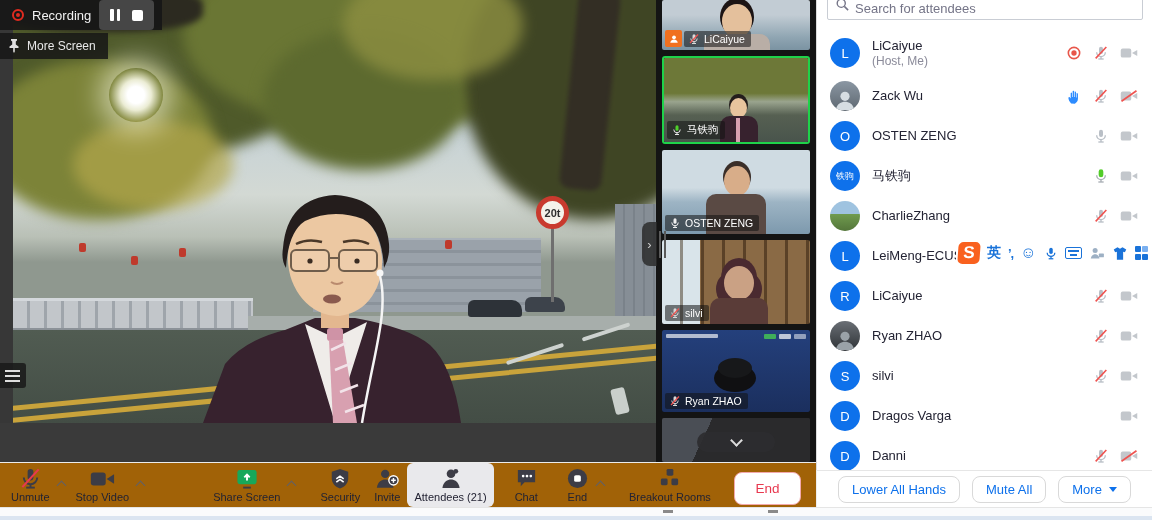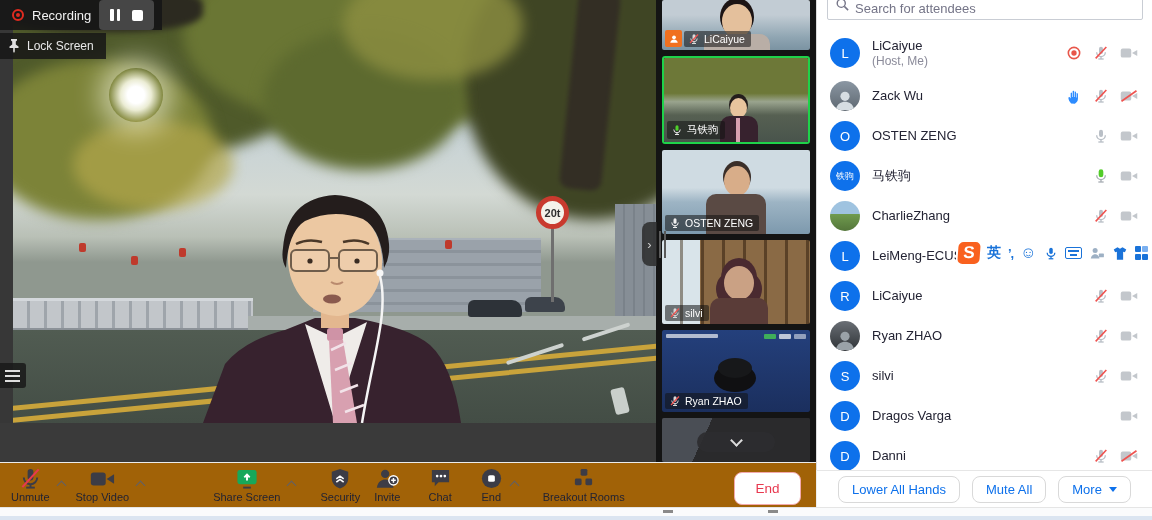--- a/index.html
+++ b/index.html
@@ -243,21 +243,21 @@
             <i></i>
             <i></i>
           </span>
         <span class="stop-ic"></span>
       </span>
     </div>
     <div class="lock-chip">
       <svg width="12" height="14" viewBox="0 0 12 14">
         <path d="M3 0h6v1.5L7.8 2.5v3l2.7 2V9H6.8v3.6L6 14l-.8-1.4V9H1.5V7.5l2.7-2v-3L3 1.5z" fill="#e0e0e0"></path>
       </svg>
-      <span>Lock Screen</span>
+      <span>More Screen</span>
     </div>
     <div class="view-badge">
         <i></i>
         <i></i>
         <i></i>
       </div>
   </div>
 
   <div class="strip">
     <div class="thumb t1">
@@ -681,20 +681,28 @@
     <div class="titem">
       <svg width="24" height="23" viewBox="0 0 26 24">
         <circle cx="11" cy="7" r="4.5" fill="#3c3c46"></circle>
           <path d="M2 22c1-7 5.5-9 9-9s8 2 9 9z" fill="#3c3c46"></path>
         <circle cx="20" cy="14" r="5" fill="#3c3c46" stroke="#fff" stroke-width="1.5"></circle>
         <path d="M20 11.5v5 M17.5 14h5" stroke="#fff" stroke-width="1.6"></path>
       </svg>
       <span class="lbl">Invite</span>
     </div>
 
+    <div class="titem hl">
+      <svg width="24" height="23" viewBox="0 0 24 24">
+        <circle cx="12" cy="7" r="4.5" fill="#3c3c46"></circle>
+          <path d="M3 22c1-7 5.5-9 9-9s8 2 9 9z" fill="#3c3c46"></path>
+        <circle cx="17" cy="4.5" r="2.5" fill="#3c3c46"></circle>
+      </svg>
+      <span class="lbl">Attendees (21)</span>
+    </div>
     <span class="tgap2"></span>
 
     <div class="titem">
       <svg width="23" height="23" viewBox="0 0 24 24">
         <path d="M3 3h18v13H10l-4 4v-4H3z" fill="#3c3c46"></path>
         <circle cx="8.5" cy="9.5" r="1.4" fill="#fff"></circle>
           <circle cx="12.5" cy="9.5" r="1.4" fill="#fff"></circle>
           <circle cx="16.5" cy="9.5" r="1.4" fill="#fff"></circle>
       </svg>
       <span class="lbl">Chat</span>

